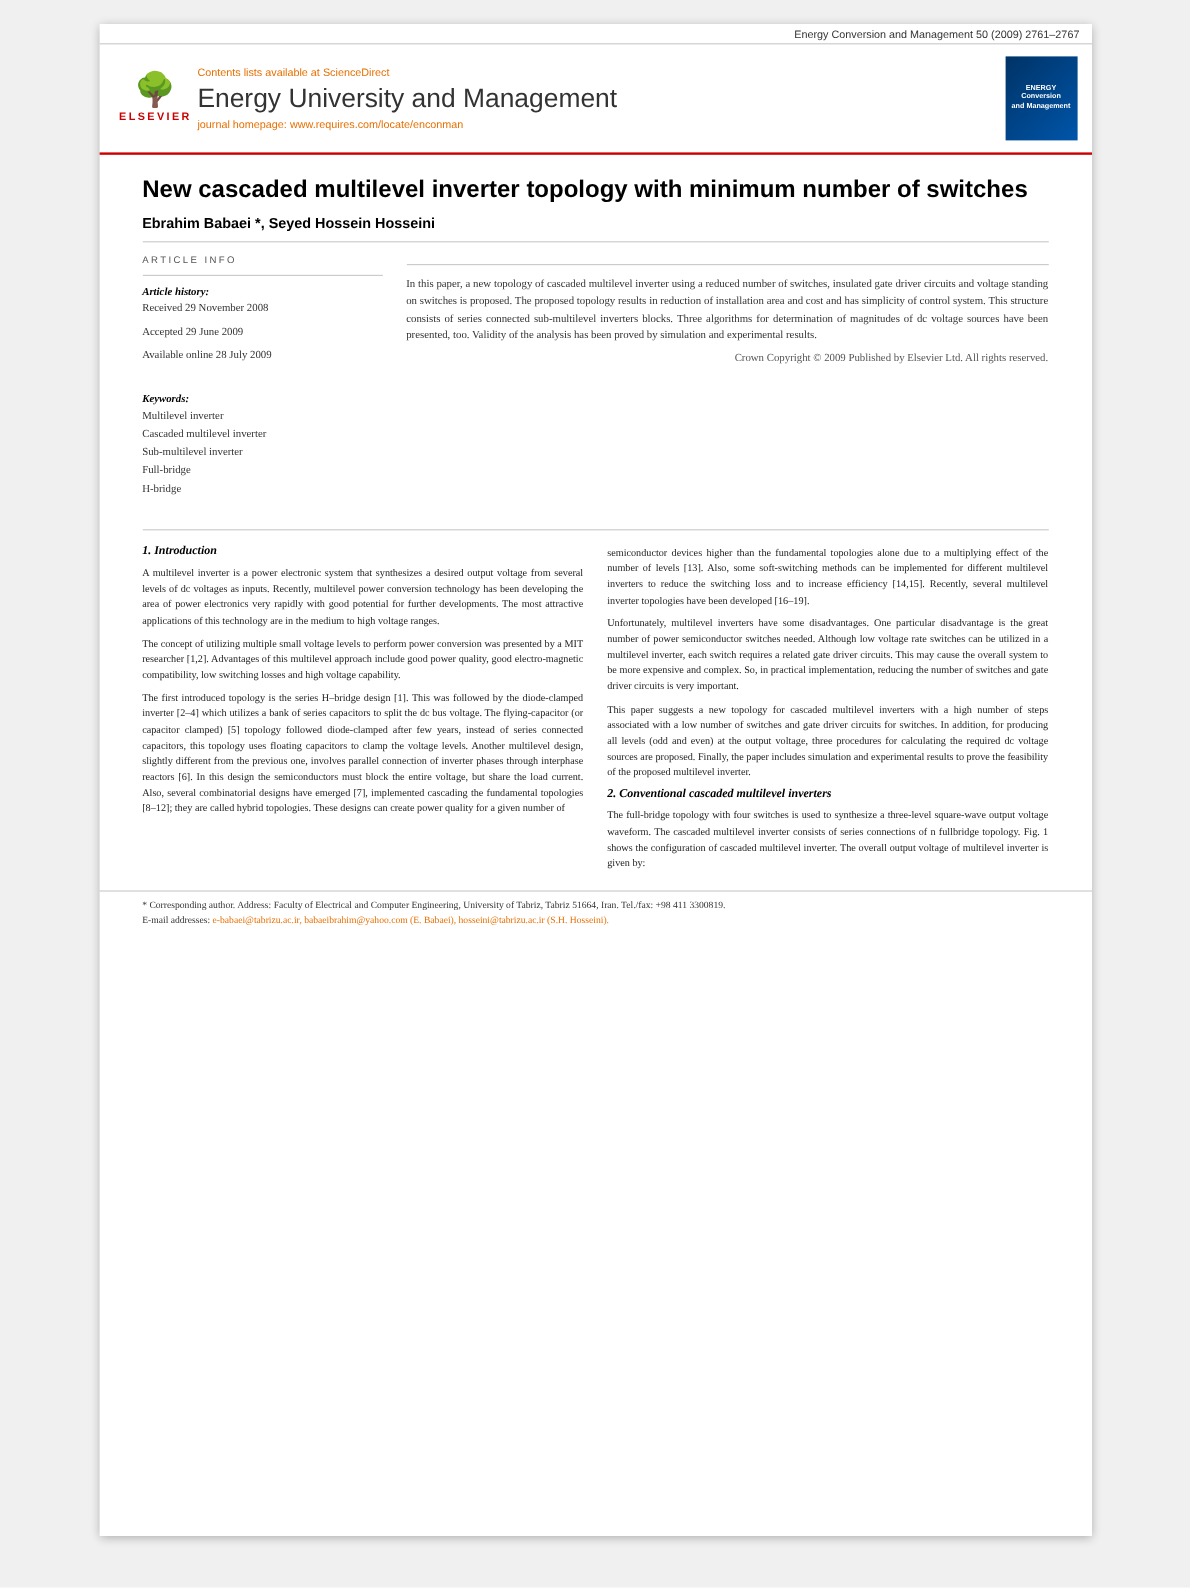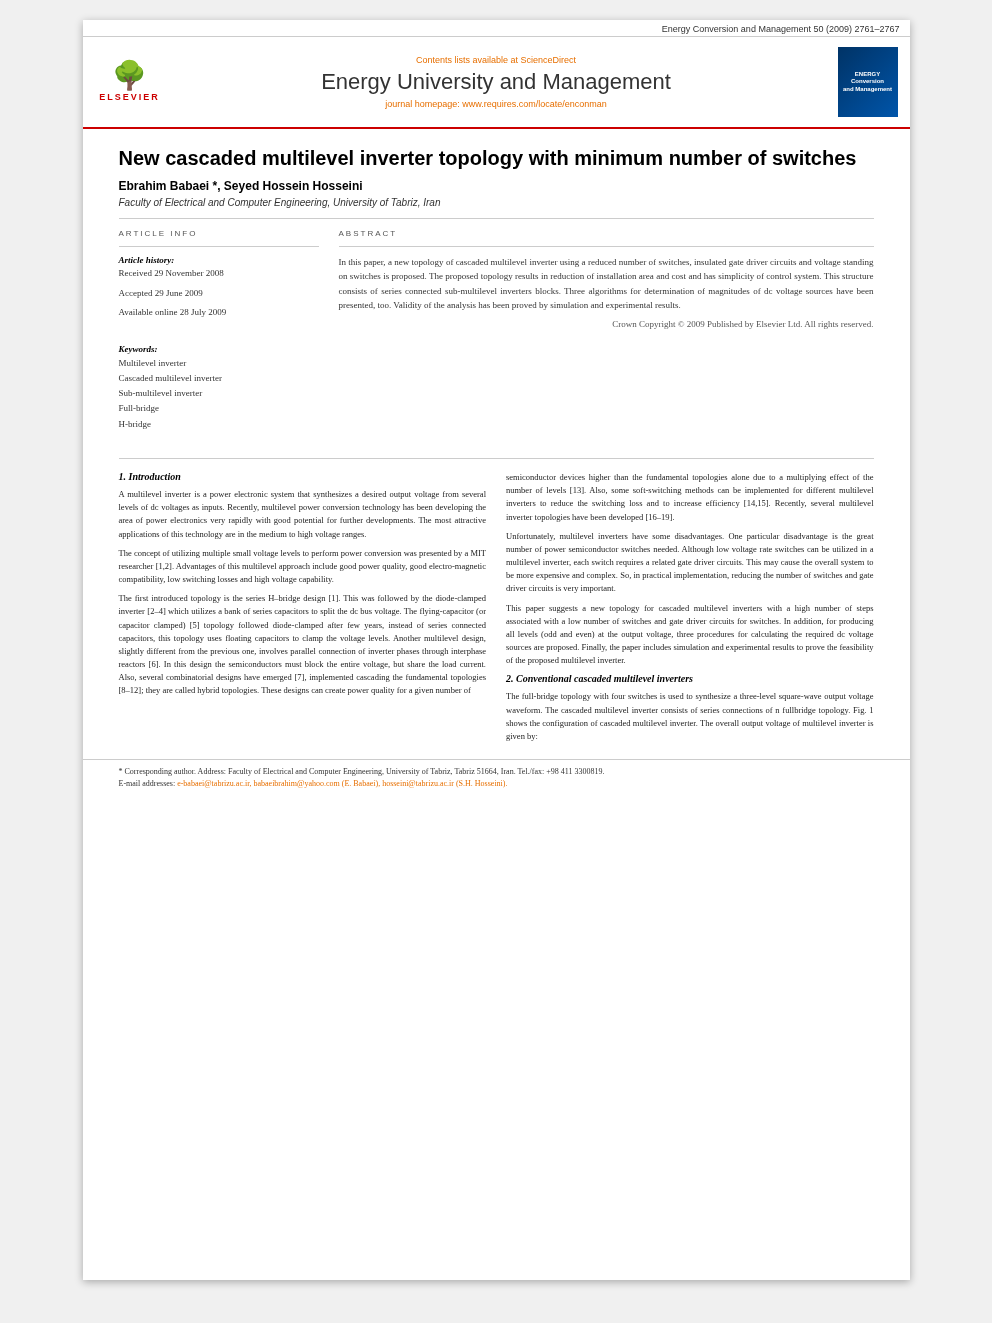--- a/index.html
+++ b/index.html
@@ -49,21 +49,20 @@
     .elsevier-text {
       font-size: 9px;
       font-family: Arial, sans-serif;
       color: #c00;
       font-weight: bold;
       letter-spacing: 2px;
       margin-top: 2px;
     }
     .journal-center {
       flex: 1;
-      text-align: center;
     }
     .sciencedirect-link {
       font-size: 9px;
       font-family: Arial, sans-serif;
       color: #444;
       margin-bottom: 4px;
     }
     .sciencedirect-link span {
       color: #e76f00;
     }
@@ -267,21 +266,20 @@
     <div class="journal-logo-right">
       <div class="journal-logo-box">
         <div class="journal-logo-box-title">ENERGY<br>Conversion<br>and Management</div>
       </div>
     </div>
   </div>
 
   <div class="content">
     <h1 class="paper-title">New cascaded multilevel inverter topology with minimum number of switches</h1>
     <div class="authors">Ebrahim Babaei *, Seyed Hossein Hosseini</div>
-    <div class="affiliation">Faculty of Electrical and Computer Engineering, University of Tabriz, Iran</div>
 
     <hr class="divider">
 
     <div class="two-col">
 
       <div class="left-col">
         <div class="section-label">ARTICLE INFO</div>
         <hr class="divider">
         <div class="info-subsection">Article history:</div>
         <div class="info-text">Received 29 November 2008</div>
@@ -292,21 +290,20 @@
         <div class="keywords-list">
           <div>Multilevel inverter</div>
           <div>Cascaded multilevel inverter</div>
           <div>Sub-multilevel inverter</div>
           <div>Full-bridge</div>
           <div>H-bridge</div>
         </div>
       </div>
 
       <div class="right-col">
-        <div class="section-label">ABSTRACT</div>
         <hr class="divider">
         <div class="abstract-text">In this paper, a new topology of cascaded multilevel inverter using a reduced number of switches, insulated gate driver circuits and voltage standing on switches is proposed. The proposed topology results in reduction of installation area and cost and has simplicity of control system. This structure consists of series connected sub-multilevel inverters blocks. Three algorithms for determination of magnitudes of dc voltage sources have been presented, too. Validity of the analysis has been proved by simulation and experimental results.</div>
         <div class="copyright">Crown Copyright © 2009 Published by Elsevier Ltd. All rights reserved.</div>
       </div>
     </div>
   </div>
 
   <hr class="divider" style="margin: 10px 36px;">
 
   <div class="main-body">

